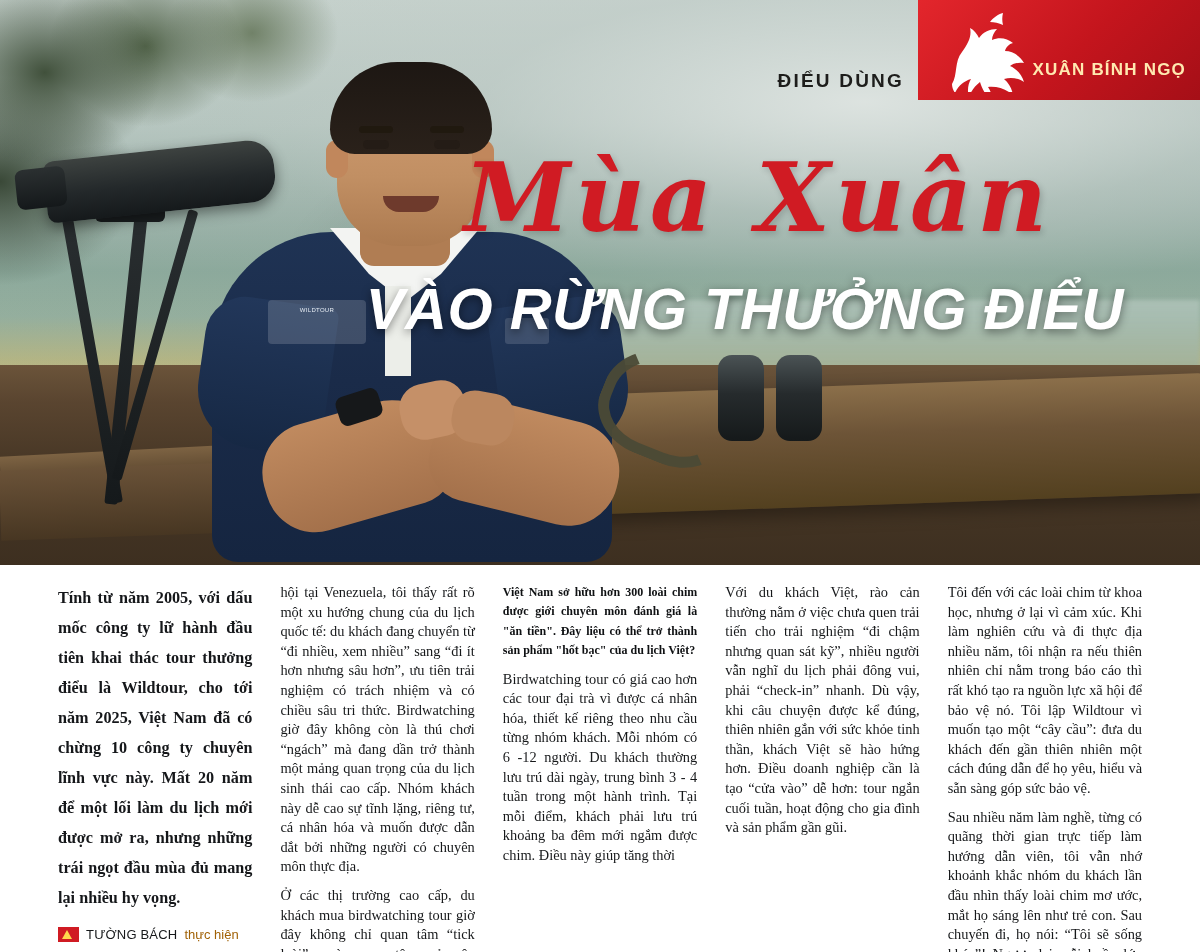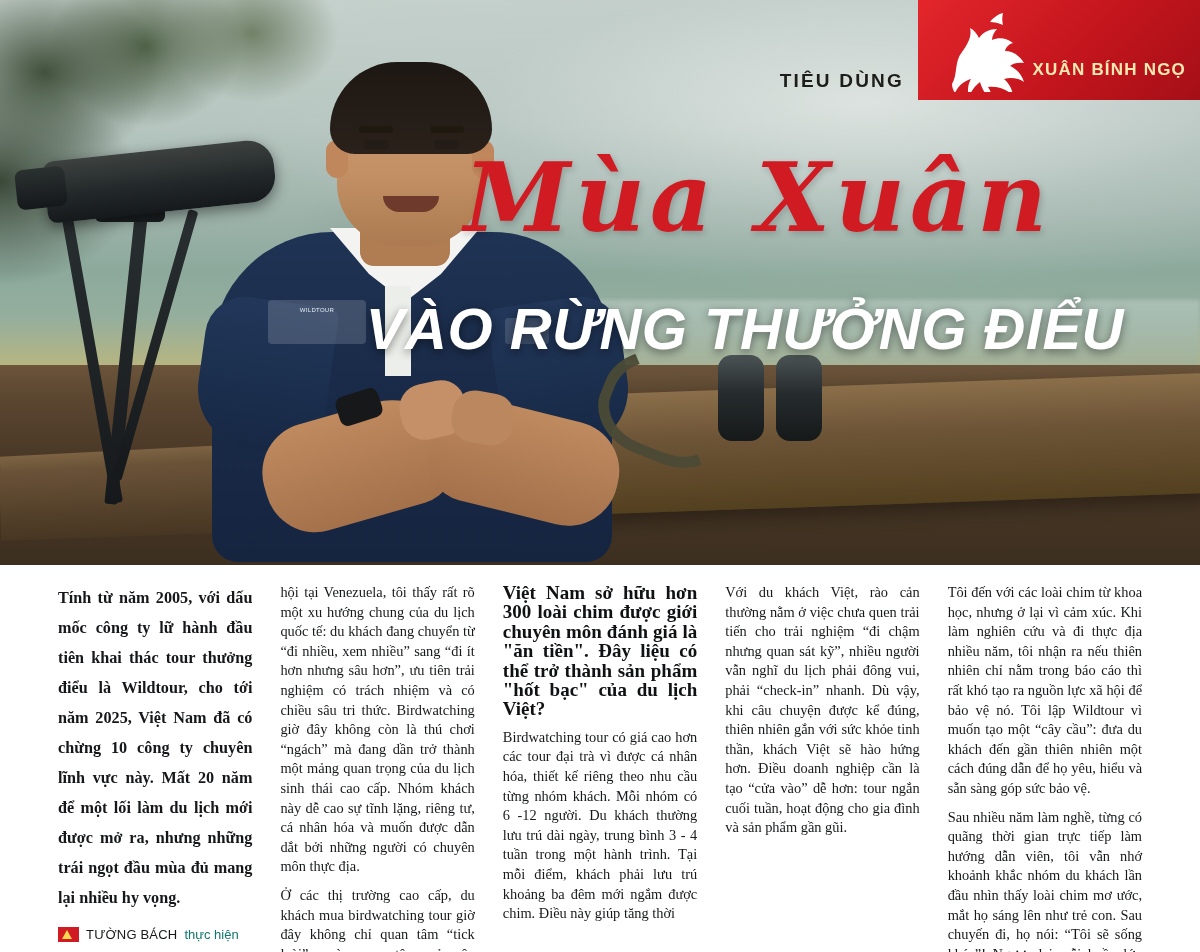--- a/index.html
+++ b/index.html
@@ -207,21 +207,20 @@
     white-space: nowrap;
   }
   .title-main {
     position: absolute; right: 76px; top: 280px;
     font-family: "Liberation Sans", sans-serif;
     font-weight: bold; font-style: italic;
     font-size: 58px; line-height: 1; color: #ffffff;
     letter-spacing: 0.5px;
     text-shadow: 0 3px 10px rgba(0,0,0,0.45);
     white-space: nowrap;
-    margin-top: 20px;
   }
 
   
   .tet-badge {
     position: absolute; right: 0; top: 0; width: 282px; height: 100px;
     background: linear-gradient(135deg, #e3262c 0%, #c4151d 55%, #a50f17 100%);
     overflow: hidden;
   }
   .tet-badge .horse {
     position: absolute; left: 16px; top: 10px; width: 112px; height: 82px;
@@ -262,23 +261,23 @@
   }
   .byline .flag {
     width: 21px; height: 15px; background: #d01b23; position: relative; flex: none;
   }
   .byline .flag::after {
     content: ""; position: absolute; left: 4px; top: 3px;
     width: 0; height: 0; border-left: 5px solid transparent; border-right: 5px solid transparent;
     border-bottom: 9px solid #ffd84d;
   }
   .byline .nm { font-weight: normal; letter-spacing: .2px; }
-  .byline .role { color: #0f766e; }
+  .byline .role { color: #a16207; }
   .subhead {
-    font-weight: bold; font-size: 19px; line-height: 19.4px;
+    font-weight: bold; font-size: 12px; line-height: 19.4px;
     margin: 4px 0 9px 0; color: #0f1113;
   }
   .dropcap-p { position: relative; }
   .dropcap {
     float: left;
     font-family: "DejaVu Serif", serif;
     font-size: 58px; line-height: 46px; font-weight: bold;
     padding: 4px 8px 0 0; color: #111315;
   }
   .divider-top {
@@ -329,21 +328,21 @@
   <div class="eye eye-l"></div>
   <div class="eye eye-r"></div>
   <div class="mouth"></div>
 
   <div class="binoc-strap"></div>
   <div class="binoc">
     <div class="tube t1"></div>
     <div class="tube t2"></div>
   </div>
 
-  <div class="kicker">TIÊU DÙNG</div>
+  <div class="kicker">ĐIỂU DÙNG</div>
   <div class="title-script">Mùa Xuân</div>
   <div class="title-main">VÀO RỪNG THƯỞNG ĐIỂU</div>
 
   <div class="tet-badge">
     <svg class="horse" viewBox="0 0 112 82" xmlns="http://www.w3.org/2000/svg">
       <path fill="#ffffff" d="M18 74c6-10 2-22 10-32 6-8 10-16 8-24 4 2 7 6 9 10 4-6 11-9 18-9-3 3-5 7-5 11 7-3 15-2 21 3-4 1-7 4-8 8 8 0 15 5 19 12-5-1-10 0-14 3 7 3 12 9 14 16-6-4-13-5-20-3 5 4 8 10 9 16-7-6-16-9-25-8 3 4 4 9 4 14-6-5-10-12-12-19-5 4-9 9-11 15-2-6-1-13 2-18-7 2-13 7-16 14-2-3-3-6-3-9z"></path>
       <path fill="#ffffff" d="M56 12c3-4 8-8 13-9-1 4-1 8 0 12-4-2-9-3-13-3z"></path>
     </svg>
     <div class="sub">XUÂN BÍNH NGỌ</div>
   </div>

